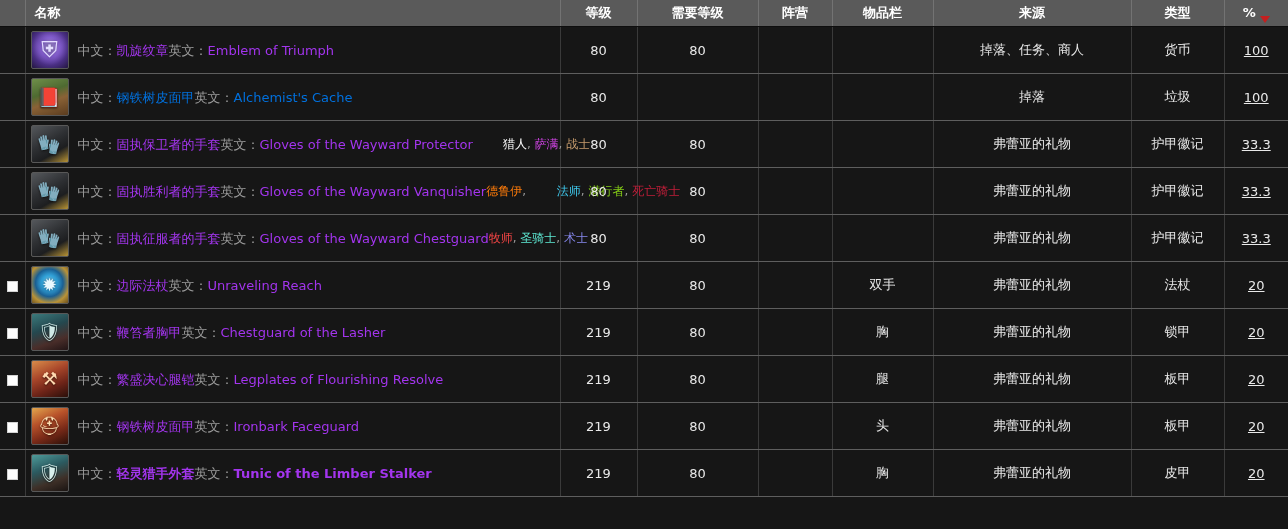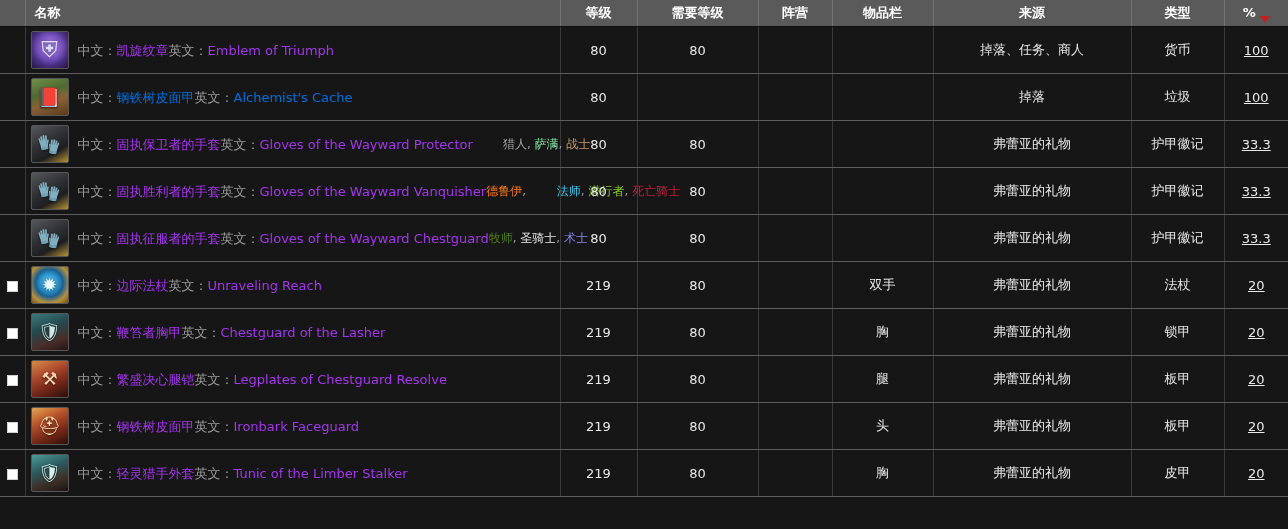--- a/index.html
+++ b/index.html
@@ -237,21 +237,21 @@
       <tr>
         <td class="c-check"></td>
         <td class="c-name">
           <div class="namewrap">
             <div class="icon art-glove">
               <span class="glyph">🧤</span>
             </div>
             <div class="names">
               <div class="nline"><span class="lbl">中文：</span><a class="q-epic" style="text-decoration: none;">固执保卫者的手套</a></div>
               <div class="nline"><span class="lbl">英文：</span><a class="q-epic" style="text-decoration: none;">Gloves of the Wayward Protector</a></div>
-              <div class="classes"><span style="color: #a3a3a3; padding-left: 30px;">猎人</span><span class="sep">, </span><span style="color: #86efac;">萨满</span><span class="sep">, </span><span style="color: rgb(198, 155, 109);">战士</span></div>
+              <div class="classes"><span style="color: #ffffff; padding-left: 30px;">猎人</span><span class="sep">, </span><span style="color: #d946ef;">萨满</span><span class="sep">, </span><span style="color: rgb(198, 155, 109);">战士</span></div>
             </div>
           </div>
         </td>
         <td>80</td>
         <td>80</td>
         <td></td>
         <td></td>
         <td>弗蕾亚的礼物</td>
         <td>护甲徽记</td>
         <td>33.3</td>
@@ -281,21 +281,21 @@
       <tr>
         <td class="c-check"></td>
         <td class="c-name">
           <div class="namewrap">
             <div class="icon art-glove">
               <span class="glyph">🧤</span>
             </div>
             <div class="names">
               <div class="nline"><span class="lbl">中文：</span><a class="q-epic" style="text-decoration: none;">固执征服者的手套</a></div>
               <div class="nline"><span class="lbl">英文：</span><a class="q-epic" style="text-decoration: none;">Gloves of the Wayward Chestguard</a></div>
-              <div class="classes"><span style="color: #4d7c0f; margin-top: 32px;">牧师</span><span class="sep">, </span><span style="color: #e5e5e5;">圣骑士</span><span class="sep">, </span><span style="color: rgb(135, 136, 238);">术士</span></div>
+              <div class="classes"><span style="color: #ef4444; margin-top: 32px;">牧师</span><span class="sep">, </span><span style="color: #5eead4;">圣骑士</span><span class="sep">, </span><span style="color: rgb(135, 136, 238);">术士</span></div>
             </div>
           </div>
         </td>
         <td>80</td>
         <td>80</td>
         <td></td>
         <td></td>
         <td>弗蕾亚的礼物</td>
         <td>护甲徽记</td>
         <td>33.3</td>
@@ -344,21 +344,21 @@
       </tr>
       <tr>
         <td class="c-check"><span class="chk"></span></td>
         <td class="c-name">
           <div class="namewrap">
             <div class="icon art-legs">
               <span class="glyph">⚒</span>
             </div>
             <div class="names">
               <div class="nline"><span class="lbl">中文：</span><a class="q-epic" style="text-decoration: none;">繁盛决心腿铠</a></div>
-              <div class="nline"><span class="lbl">英文：</span><a class="q-epic" style="text-decoration: none;">Legplates of Chestguard Resolve</a></div>
+              <div class="nline"><span class="lbl">英文：</span><a class="q-epic" style="text-decoration: none;">Legplates of Flourishing Resolve</a></div>
             </div>
           </div>
         </td>
         <td>219</td>
         <td>80</td>
         <td></td>
         <td>腿</td>
         <td>弗蕾亚的礼物</td>
         <td>板甲</td>
         <td>20</td>
@@ -385,22 +385,22 @@
         <td>20</td>
       </tr>
       <tr>
         <td class="c-check"><span class="chk"></span></td>
         <td class="c-name">
           <div class="namewrap">
             <div class="icon art-tunic">
               <span class="glyph">🛡</span>
             </div>
             <div class="names">
-              <div class="nline"><span class="lbl">中文：</span><a class="q-epic" style="text-decoration: none;">轻灵猎手外套</a></div>
-              <div class="nline"><span class="lbl">英文：</span><a class="q-epic" style="text-decoration: none;">Tunic of the Limber Stalker</a></div>
+              <div class="nline"><span class="lbl">中文：</span><a class="q-epic" style="text-decoration: none; font-weight: bold;">轻灵猎手外套</a></div>
+              <div class="nline"><span class="lbl">英文：</span><a class="q-epic" style="text-decoration: none; font-weight: bold;">Tunic of the Limber Stalker</a></div>
             </div>
           </div>
         </td>
         <td>219</td>
         <td>80</td>
         <td></td>
         <td>胸</td>
         <td>弗蕾亚的礼物</td>
         <td>皮甲</td>
         <td>20</td>

